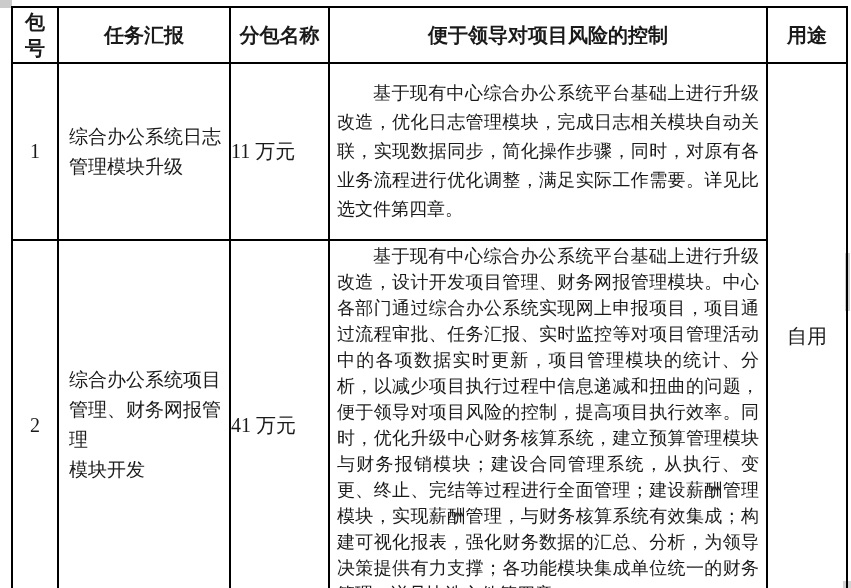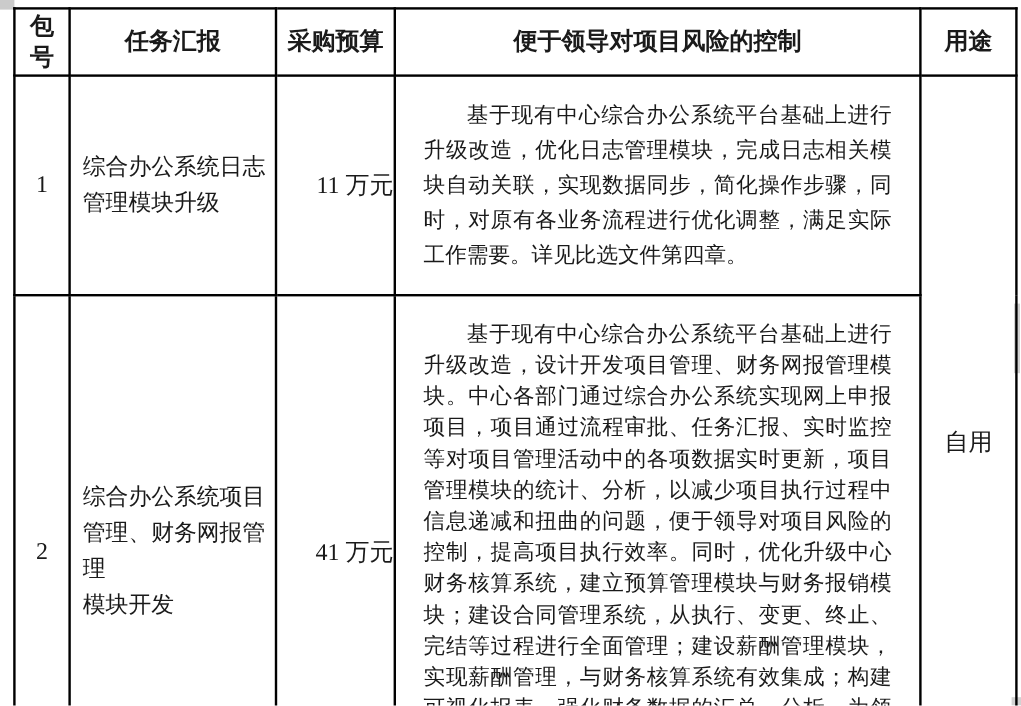--- a/index.html
+++ b/index.html
@@ -60,28 +60,28 @@
     font-size: 20px;
   }
   td.c-name {
     text-align: left;
     font-size: 19px;
     line-height: 30px;
     padding-left: 10px;
     padding-right: 4px;
   }
   td.c-budget {
-    text-align: right;
+    text-align: left;
     font-size: 20px;
   }
   td.c-desc {
     padding: 2px 7px;
   }
   td.c-desc p {
-    margin: 16px;
+    margin: 0;
     font-size: 18px;
     text-align: justify;
     text-indent: 2em;
   }
   tr.r1 td.c-desc p { line-height: 29px; }
   tr.r2 td.c-desc p { line-height: 26px; }
   td.c-use {
     text-align: center;
     font-size: 20px;
   }
@@ -101,21 +101,21 @@
       <col style="width:172px">
       <col style="width:99px">
       <col style="width:438px">
       <col style="width:80px">
     </colgroup>
     <thead>
       <tr class="hdr">
         <th class="pre">包
 号</th>
         <th>任务汇报</th>
-        <th>采购预算</th>
+        <th>分包名称</th>
         <th>便于领导对项目风险的控制</th>
         <th>用途</th>
       </tr>
     </thead>
     <tbody>
       <tr class="r1">
         <td class="c-no">1</td>
         <td class="c-name pre">综合办公系统日志
 管理模块升级</td>
         <td class="c-budget">11 万元</td>

